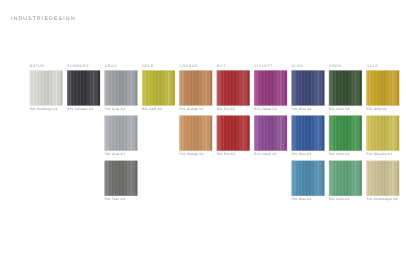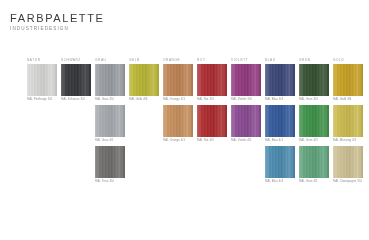--- a/index.html
+++ b/index.html
@@ -83,21 +83,20 @@
     white-space:nowrap;
     overflow:hidden;
   }
 </style>
 </head>
 <body>
 
 <div id="page">
 
   <div class="header">
-    <div class="title">FARBPALETTE</div>
     <div class="subtitle">INDUSTRIEDESIGN</div>
   </div>
 
   <div class="grid" id="palette-grid">
       <div class="column" style="left: 27px;">
         <div class="col-head">NATUR</div>
         <div class="swatch-wrap">
           <div class="swatch" style="background: rgb(216, 216, 214);"></div>
           <div class="caption">RAL Perlbeige 3/4</div>
         </div>

